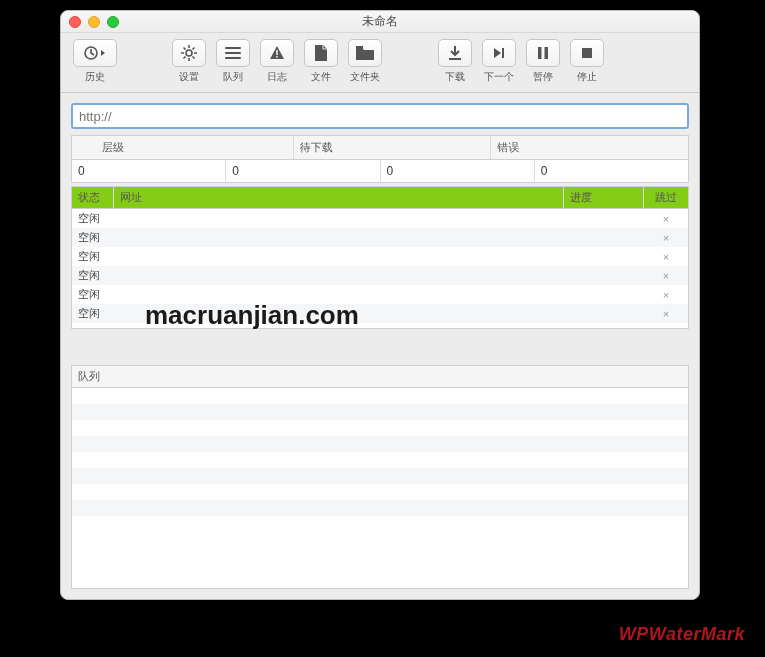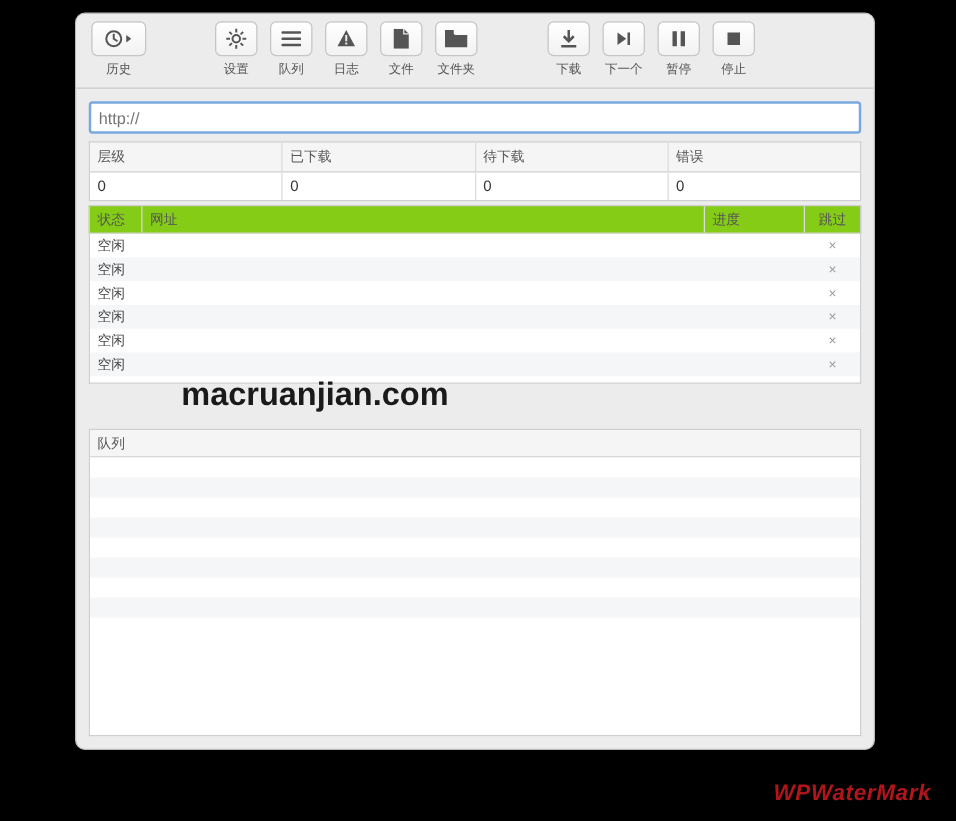--- a/index.html
+++ b/index.html
@@ -26,21 +26,21 @@
   .tbtn.history .ibox{width:44px;}
   .tbtn.history{width:48px;}
   .spacer{flex:1;}
   .tbgap{width:18px;}
   svg{display:block;}
   
   .content{flex:1;padding:10px 10px 0 10px;display:flex;flex-direction:column;overflow:hidden;}
   .urlrow{margin-bottom:6px;}
   .urlinput{width:100%;height:26px;border:2px solid #7aa9e0;border-radius:3px;padding:0 6px;font-size:13px;color:#bbb;background:#fff;outline:none;}
   .stats-head, .stats-vals{display:flex;border:1px solid #cfcfcf;font-size:11px;color:#555;background:#fff;}
-  .stats-head{border-bottom:none;background:#f5f5f5;}
+  .stats-head{border-bottom:none;background:#f5f5f5;padding-left:24px;}
   .stats-head .cell, .stats-vals .cell{flex:1;padding:4px 6px;border-right:1px solid #dcdcdc;}
   .stats-head .cell:last-child, .stats-vals .cell:last-child{border-right:none;}
   .stats-vals{margin-bottom:3px;}
   .stats-vals .cell{font-size:12px;color:#333;}
   
   .list-head{display:flex;background:#84cc16;border:1px solid #cfcfcf;font-size:11px;color:#555;}
   .list-head .h{padding:3px 6px;border-right:1px solid #dcdcdc;}
   .list-head .h:last-child{border-right:none;}
   .col-status{width:42px;}
   .col-url{flex:1;}
@@ -60,20 +60,28 @@
   .queue-body .qr{height:16px;}
   .queue-body .qr:nth-child(even){background:#f4f6f8;}
   
   .wm1{position:absolute;left:145px;top:300px;font-size:26px;font-weight:700;color:#1a1a1a;pointer-events:none;z-index:50;font-family:Arial,sans-serif;}
   .wm2{position:absolute;right:20px;bottom:12px;color:#b0151b;font-weight:700;font-size:18px;font-style:italic;letter-spacing:0.5px;margin-top:24px;}
 </style>
 </head>
 <body>
 
 <div class="window">
+  <div class="titlebar">
+    <div class="traffic">
+      <div class="dot red"></div>
+      <div class="dot yellow"></div>
+      <div class="dot green"></div>
+    </div>
+    <div class="title">未命名</div>
+  </div>
 
   <div class="toolbar">
     <div class="tbtn history">
       <div class="ibox">
         <svg width="24" height="16" viewBox="0 0 24 16">
           <circle cx="8" cy="8" r="6" fill="none" stroke="#555" stroke-width="1.6"></circle>
           <path d="M8 4 V8 L11 10" fill="none" stroke="#555" stroke-width="1.6"></path>
           <path d="M18 5 L22 8 L18 11 Z" fill="#555"></path>
         </svg>
       </div>
@@ -181,21 +189,20 @@
     <div class="spacer"></div>
   </div>
 
   <div class="content">
     <div class="urlrow">
       <input class="urlinput" placeholder="http://" style="">
     </div>
 
     <div class="stats-head">
       <div class="cell">层级</div>
-      <div class="cell">已下载</div>
       <div class="cell">待下载</div>
       <div class="cell">错误</div>
     </div>
     <div class="stats-vals">
       <div class="cell">0</div>
       <div class="cell">0</div>
       <div class="cell">0</div>
       <div class="cell">0</div>
     </div>
 

